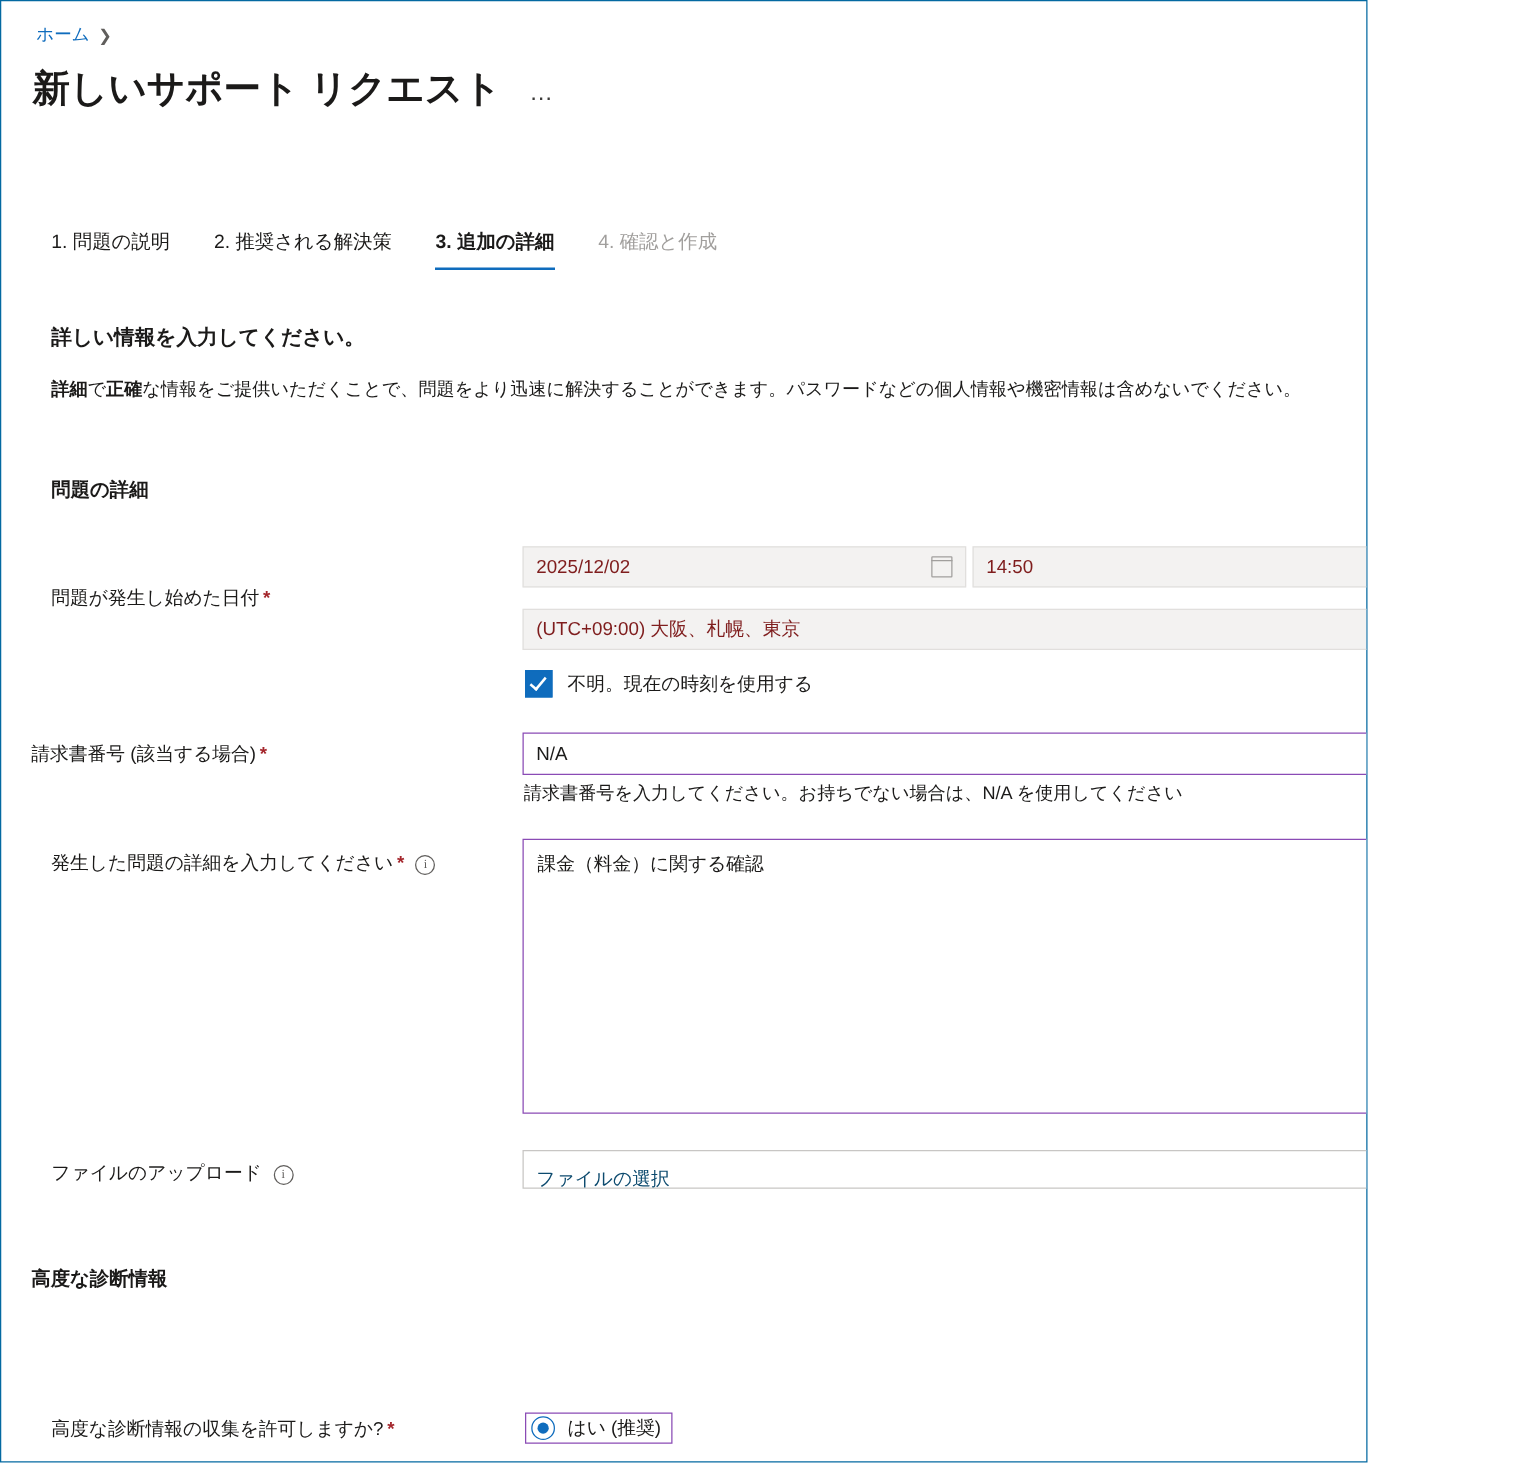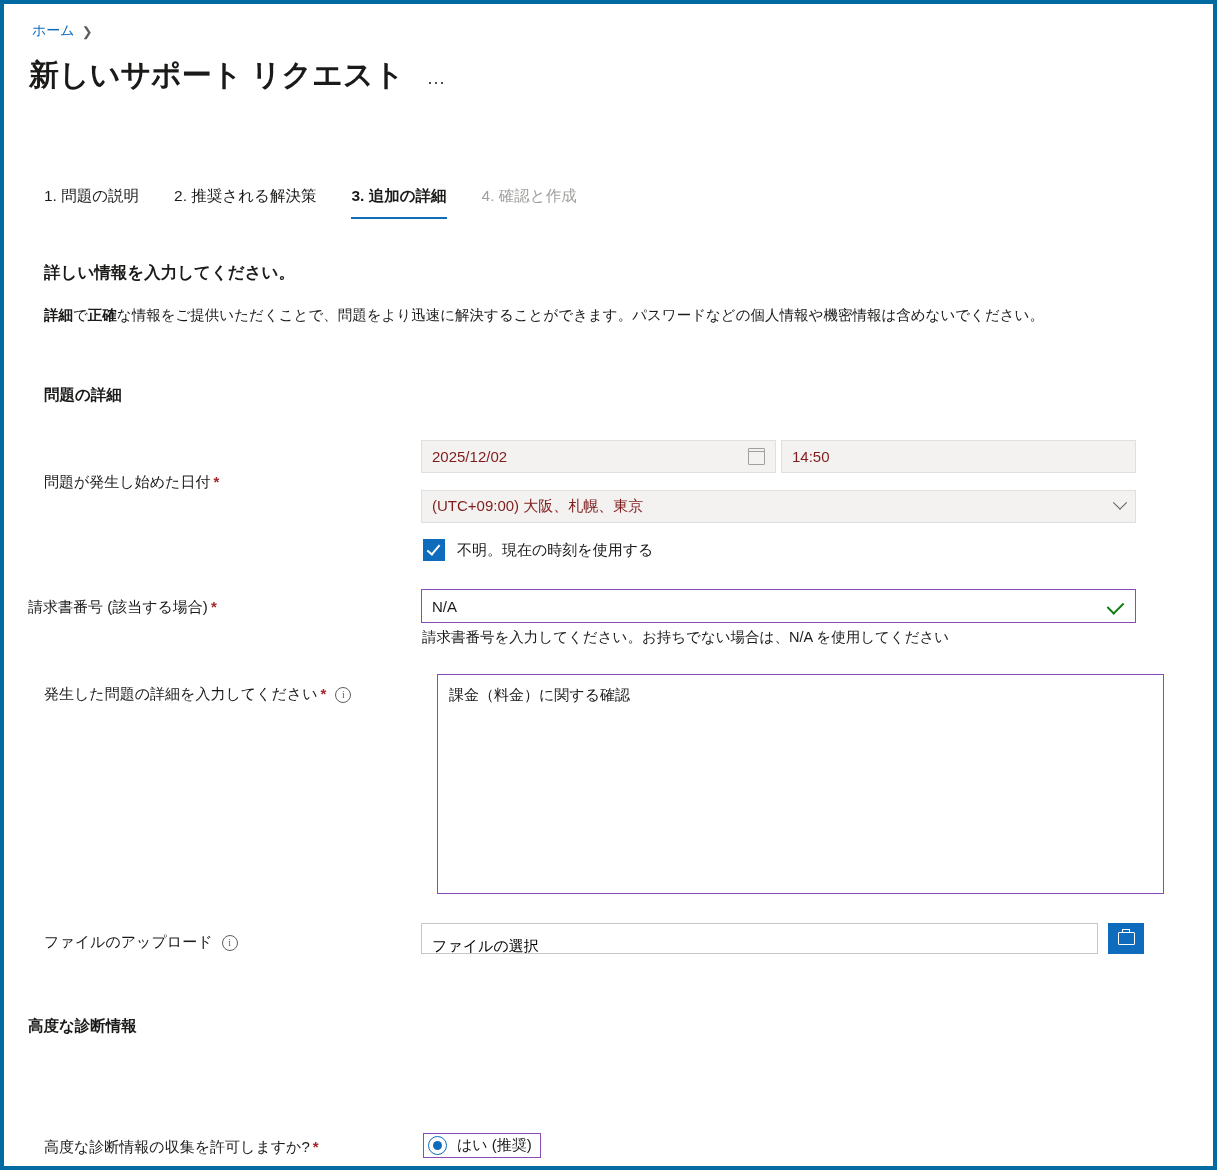--- a/index.html
+++ b/index.html
@@ -10,24 +10,24 @@
   body {
     width: 1217px;
     height: 1170px;
     font-family: "Liberation Sans", sans-serif;
     color: #1b1a19;
     -webkit-font-smoothing: antialiased;
     overflow: hidden;
   }
   .page {
     position: relative;
-    width: 1217px;
+    width: 1094px;
     height: 1170px;
     box-sizing: border-box;
-    border: 4px solid #0369a1;
+    border: 1px solid #0369a1;
     background: #ffffff;
     overflow: hidden;
   }
 
   
   .breadcrumb {
     position: absolute;
     left: 28px;
     top: 18px;
     font-size: 14px;
@@ -163,21 +163,21 @@
     color: #1b1a19;
     display: flex;
     align-items: center;
     padding: 0 10px;
   }
   .input-box.disabled {
     background: #f3f2f1;
     color: #7f1d1d;
     border-color: #e1dfdd;
   }
-  .placeholder { color: #000000; margin-top: 15px; }
+  .placeholder { color: #0c4a6e; margin-top: 15px; }
 
   
   #date-input  { left: 417px; top: 436px; width: 355px; height: 33px; }
   #time-input  { left: 777px; top: 436px; width: 355px; height: 33px; }
   #tz-select   { left: 417px; top: 486px; width: 715px; height: 33px; justify-content: space-between; }
 
   .cal-icon {
     margin-left: auto;
     width: 15px;
     height: 15px;
@@ -254,21 +254,20 @@
     left: 417px; top: 670px; width: 727px; height: 220px;
     box-sizing: border-box;
     border: 1px solid #8a4bb5;
     background: #ffffff;
     font-size: 15px;
     color: #1b1a19;
     padding: 9px 11px;
     line-height: 22px;
     white-space: pre-wrap;
     overflow: hidden;
-    margin-left: 16px;
   }
 
   
   #file-input {
     left: 417px; top: 919px; width: 677px; height: 31px;
   }
   #file-browse-btn {
     position: absolute;
     left: 1104px; top: 919px;
     width: 36px; height: 31px;

